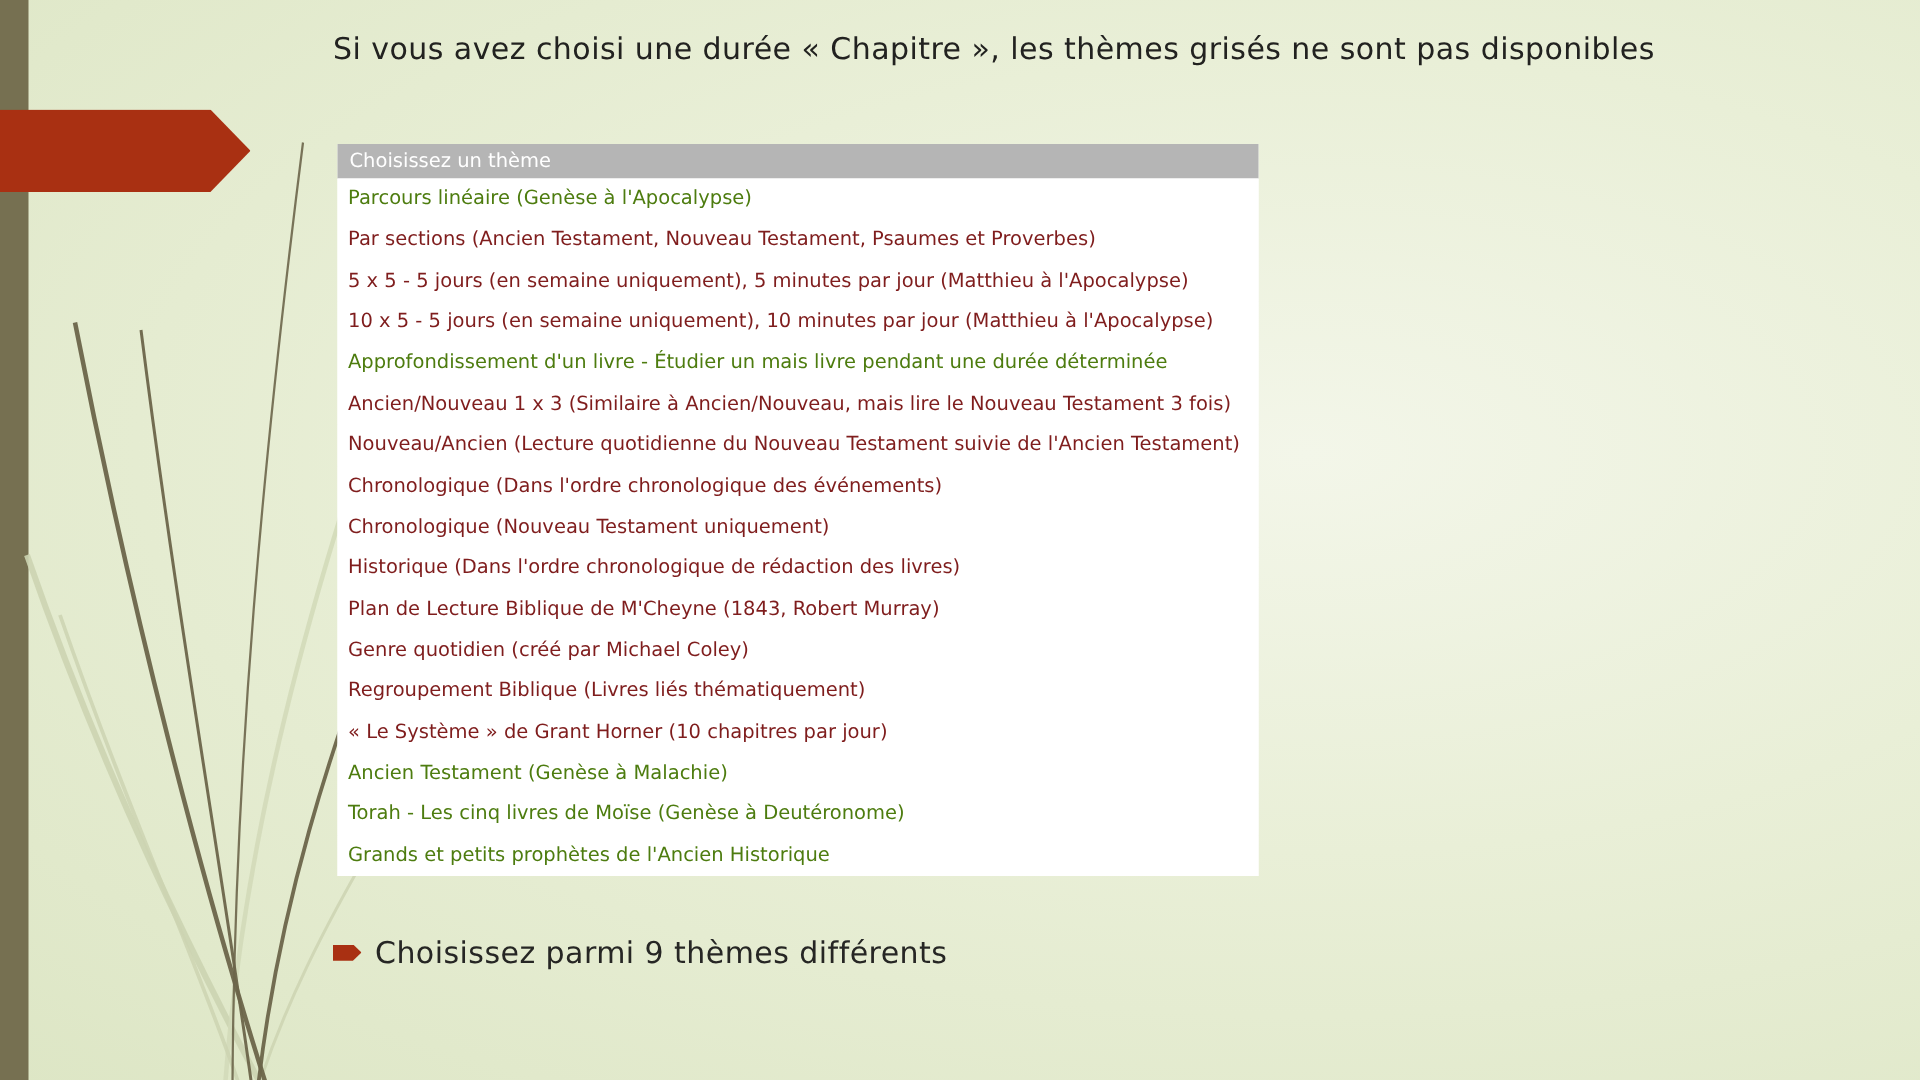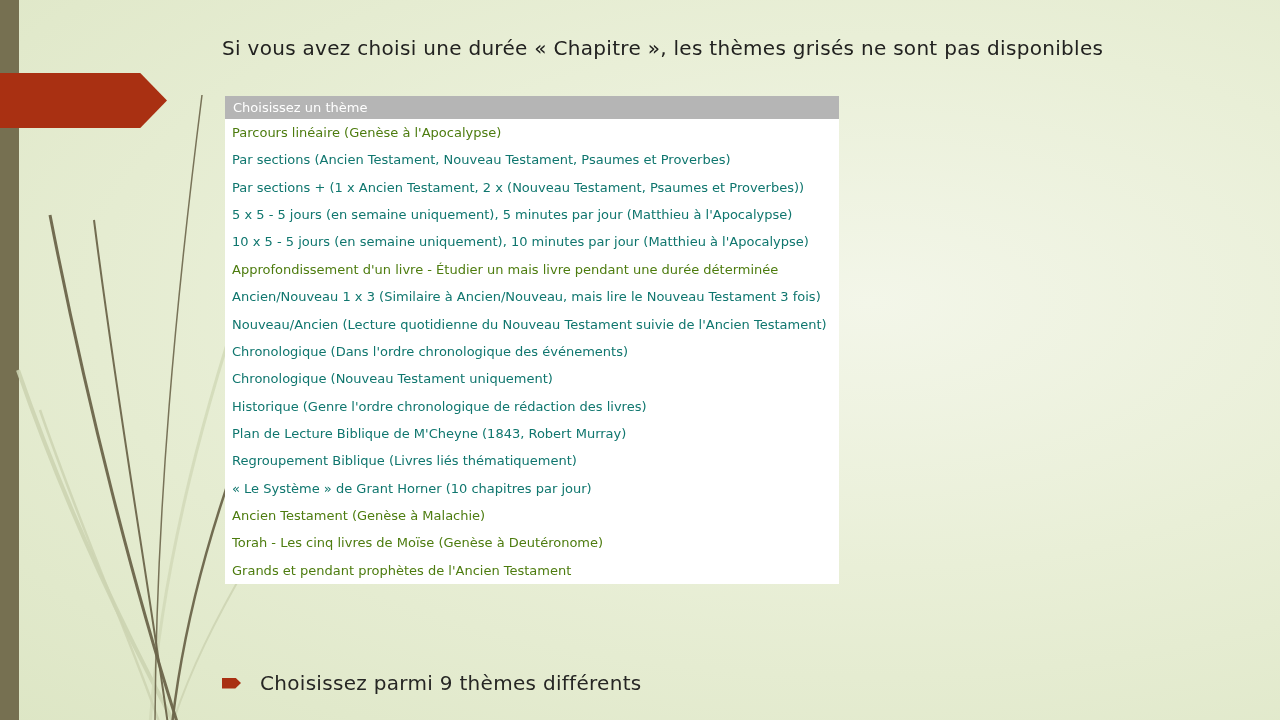--- a/index.html
+++ b/index.html
@@ -15,40 +15,40 @@
   .grass{
     position:absolute;left:0;bottom:0;width:270px;height:640px;
     pointer-events:none;
   }
   .arrow-banner{
     position:absolute;left:0;top:73px;width:167px;height:55px;
     background:#a93012;
     clip-path:polygon(0 0, 84% 0, 100% 50%, 84% 100%, 0 100%);
   }
   .slide-title{
-    position:absolute;left:222px;top:36px;width:1000px;
+    position:absolute;left:222px;top:20px;width:1000px;
     font-size:20px;letter-spacing:.3px;color:#222220;white-space:nowrap;
   }
   .panel{
     position:absolute;left:225px;top:96px;width:614px;
     background:#ffffff;
   }
   .panel-header{
     height:23px;line-height:23px;background:#b5b5b5;color:#ffffff;
     font-size:13px;padding-left:8px;white-space:nowrap;
   }
   .option{
     height:27.37px;line-height:27.37px;font-size:13px;
     padding-left:7px;white-space:nowrap;background:#ffffff;
   }
   .option.enabled{color:#4d7c0f;}
-  .option.disabled{color:#0f766e;}
+  .option.disabled{color:#7f1d1d;}
   .bullet-row{
-    position:absolute;left:222px;top:671px;
-    display:flex;align-items:center;gap:19px;
+    position:absolute;left:222px;top:623px;
+    display:flex;align-items:center;gap:9px;
   }
   .bullet-icon{
     width:19px;height:11px;background:#a93012;flex:0 0 auto;
     clip-path:polygon(0 0, 70% 0, 100% 50%, 70% 100%, 0 100%);
   }
   .bullet-text{
     font-size:20px;color:#262624;letter-spacing:.3px;white-space:nowrap;
   }
 </style>
 </head>
@@ -69,34 +69,34 @@
 
 <div class="arrow-banner"></div>
 
 <div class="slide-title">Si vous avez choisi une durée « Chapitre »,  les thèmes grisés ne sont pas disponibles</div>
 
 <div class="panel">
   <div class="panel-header">Choisissez un thème</div>
   <div>
       <div class="option enabled">Parcours linéaire (Genèse à l'Apocalypse)</div>
       <div class="option disabled">Par sections (Ancien Testament, Nouveau Testament, Psaumes et Proverbes)</div>
-      <div class="option disabled">Par sections + (1 x Ancien Testament, 2 x (Nouveau Testament, Psaumes et Proverbes))</div>
       <div class="option disabled">5 x 5 - 5 jours (en semaine uniquement), 5 minutes par jour (Matthieu à l'Apocalypse)</div>
       <div class="option disabled">10 x 5 - 5 jours (en semaine uniquement), 10 minutes par jour (Matthieu à l'Apocalypse)</div>
       <div class="option enabled">Approfondissement d'un livre - Étudier un mais livre pendant une durée déterminée</div>
       <div class="option disabled">Ancien/Nouveau 1 x 3 (Similaire à Ancien/Nouveau, mais lire le Nouveau Testament 3 fois)</div>
       <div class="option disabled">Nouveau/Ancien (Lecture quotidienne du Nouveau Testament suivie de l'Ancien Testament)</div>
       <div class="option disabled">Chronologique (Dans l'ordre chronologique des événements)</div>
       <div class="option disabled">Chronologique (Nouveau Testament uniquement)</div>
-      <div class="option disabled">Historique (Genre l'ordre chronologique de rédaction des livres)</div>
+      <div class="option disabled">Historique (Dans l'ordre chronologique de rédaction des livres)</div>
       <div class="option disabled">Plan de Lecture Biblique de M'Cheyne (1843, Robert Murray)</div>
+      <div class="option disabled">Genre quotidien (créé par Michael Coley)</div>
       <div class="option disabled">Regroupement Biblique (Livres liés thématiquement)</div>
       <div class="option disabled">« Le Système » de Grant Horner (10 chapitres par jour)</div>
       <div class="option enabled">Ancien Testament (Genèse à Malachie)</div>
       <div class="option enabled">Torah - Les cinq livres de Moïse (Genèse à Deutéronome)</div>
-      <div class="option enabled">Grands et pendant prophètes de l'Ancien Testament</div>
+      <div class="option enabled">Grands et petits prophètes de l'Ancien Historique</div>
     </div>
 </div>
 
 <div class="bullet-row">
   <div class="bullet-icon"></div>
   <div class="bullet-text">Choisissez parmi 9 thèmes différents</div>
 </div>
 
 </body></html>

